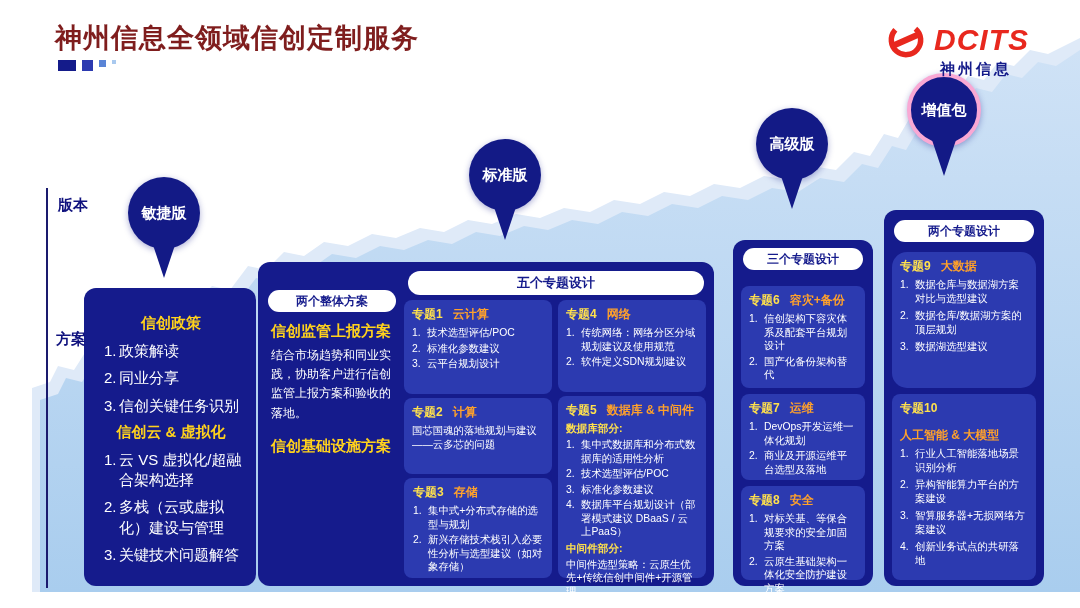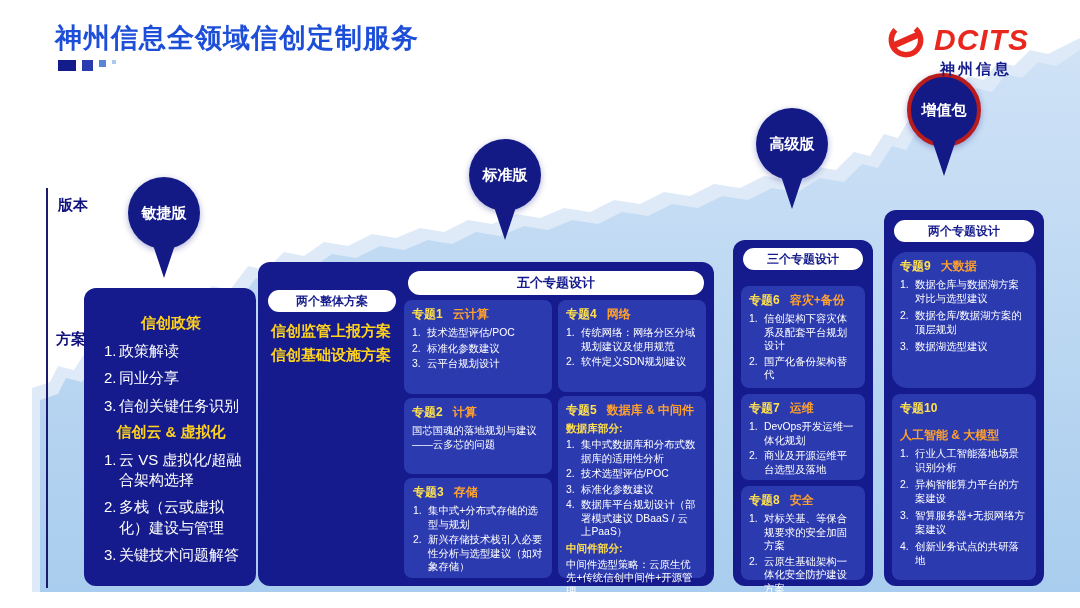--- a/index.html
+++ b/index.html
@@ -6,21 +6,21 @@
   body{
     width:1080px;height:608px;background:#ffffff;
     font-family:"Liberation Sans","DejaVu Sans",sans-serif;
     position:relative;overflow:hidden;
   }
   .canvas{position:absolute;inset:0;width:1080px;height:608px;}
 
   
   .page-title{
     position:absolute;left:55px;top:20px;z-index:6;
-    font-size:27px;font-weight:bold;color:#1d4ed8;letter-spacing:1px;
+    font-size:27px;font-weight:bold;color:#7f1d1d;letter-spacing:1px;
   }
   .title-squares{position:absolute;left:58px;top:60px;z-index:6;display:flex;gap:6px;align-items:flex-start;}
   .sq1{width:18px;height:11px;background:#141b8a;}
   .sq2{width:11px;height:11px;background:#2c3ab0;}
   .sq3{width:7px;height:7px;background:#5a84d6;}
   .sq4{width:4px;height:4px;background:#a9c9ef;}
 
   .logo{position:absolute;left:884px;top:18px;z-index:6;width:170px;}
   .logo-row{display:flex;align-items:center;gap:6px;}
   .logo-brand{color:#e8281e;font-weight:bold;font-style:italic;font-size:30px;letter-spacing:1px;}
@@ -35,21 +35,21 @@
   
   .mountain{position:absolute;inset:0;z-index:1;}
 
   
   .pin{position:absolute;z-index:5;display:flex;flex-direction:column;align-items:center;}
   .pin-circle{
     width:72px;height:72px;border-radius:50%;background:#131a86;color:#fff;
     font-weight:bold;font-size:15px;display:flex;align-items:center;justify-content:center;
     box-shadow:0 2px 6px rgba(20,27,138,.35);
   }
-  .pin-ring .pin-circle{border:4px solid #b91c1c;width:66px;height:66px;}
+  .pin-ring .pin-circle{border:4px solid #f9a8d4;width:66px;height:66px;}
   .pin-tail{width:0;height:0;border-left:12px solid transparent;border-right:12px solid transparent;
     border-top:36px solid #131a86;margin-top:-7px;}
   .pin-agile{left:128px;top:177px;}
   .pin-standard{left:469px;top:139px;}
   .pin-advanced{left:756px;top:108px;}
   .pin-addon{left:907px;top:73px;}
 
   
   .panel{position:absolute;background:#151b8c;border-radius:12px;z-index:3;box-sizing:border-box;}
   .panel-agile{left:84px;top:288px;width:172px;height:298px;padding:22px 12px 10px 14px;}
@@ -186,20 +186,21 @@
       <li>关键技术问题解答</li>
     </ol>
   </div>
 
   <div class="panel panel-standard">
     <div class="pill pill-5topics">五个专题设计</div>
     <div class="pill pill-2overall">两个整体方案</div>
 
     <div class="overall-sec">
       <div class="overall-head">信创监管上报方案</div>
+      <p class="overall-body">结合市场趋势和同业实践，协助客户进行信创监管上报方案和验收的落地。</p>
       <div class="overall-head">信创基础设施方案</div>
     </div>
 
     <div class="topic t1">
       <div class="topic-head">
         <span class="topic-num">专题1</span>
         <span class="topic-name">云计算</span>
       </div>
       <ol class="olist t-small">
         <li>技术选型评估/POC</li>

